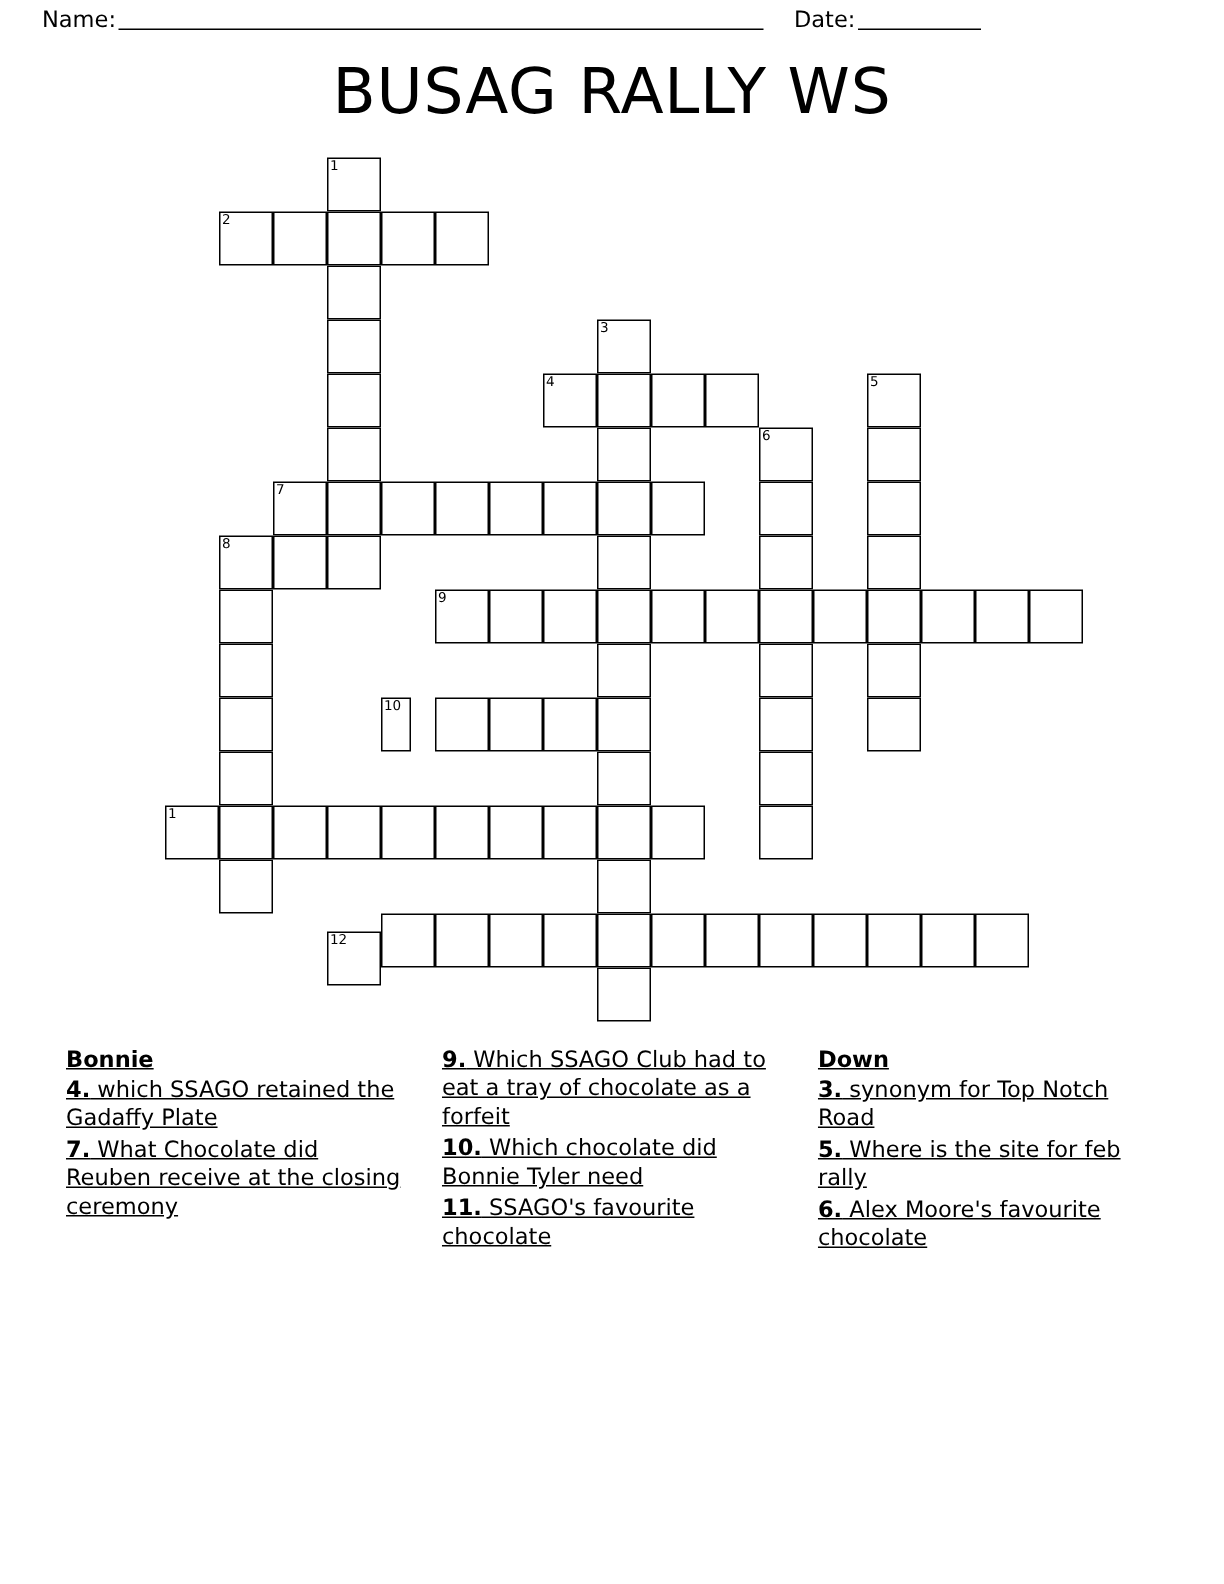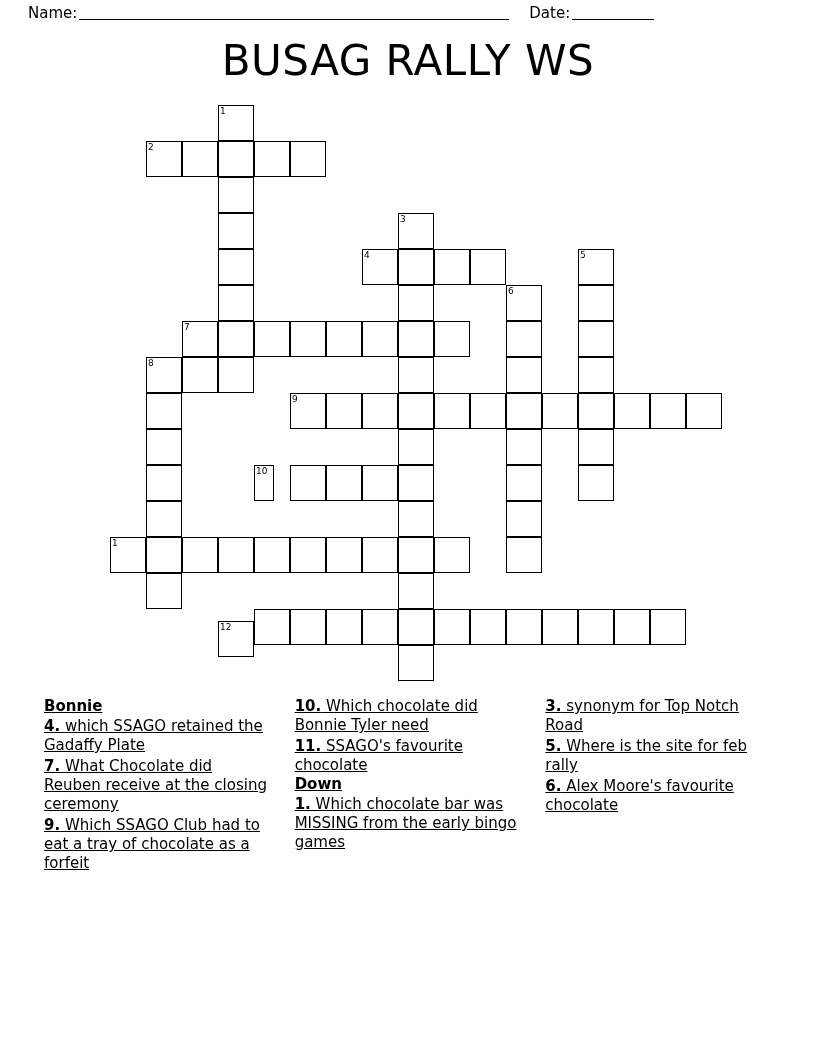--- a/index.html
+++ b/index.html
@@ -240,20 +240,19 @@
     <span class="heading">Bonnie</span>
     <div id="across-clues">
         <p><b>4.</b><span> which SSAGO retained the Gadaffy Plate</span></p>
         <p><b>7.</b><span> What Chocolate did Reuben receive at the closing ceremony</span></p>
         <p><b>9.</b><span> Which SSAGO Club had to eat a tray of chocolate as a forfeit</span></p>
         <p><b>10.</b><span> Which chocolate did Bonnie Tyler need</span></p>
         <p><b>11.</b><span> SSAGO's favourite chocolate</span></p>
       </div>
     <span class="heading">Down</span>
     <div id="down-clues">
-        <p><b>1.</b><span> Which chocolate bar was MISSING from the early bingo games</span></p>
         <p><b>3.</b><span> synonym for Top Notch Road</span></p>
         <p><b>5.</b><span> Where is the site for feb rally</span></p>
         <p><b>6.</b><span> Alex Moore's favourite chocolate</span></p>
       </div>
   </div>
 
 </div>
 
 </body></html>

